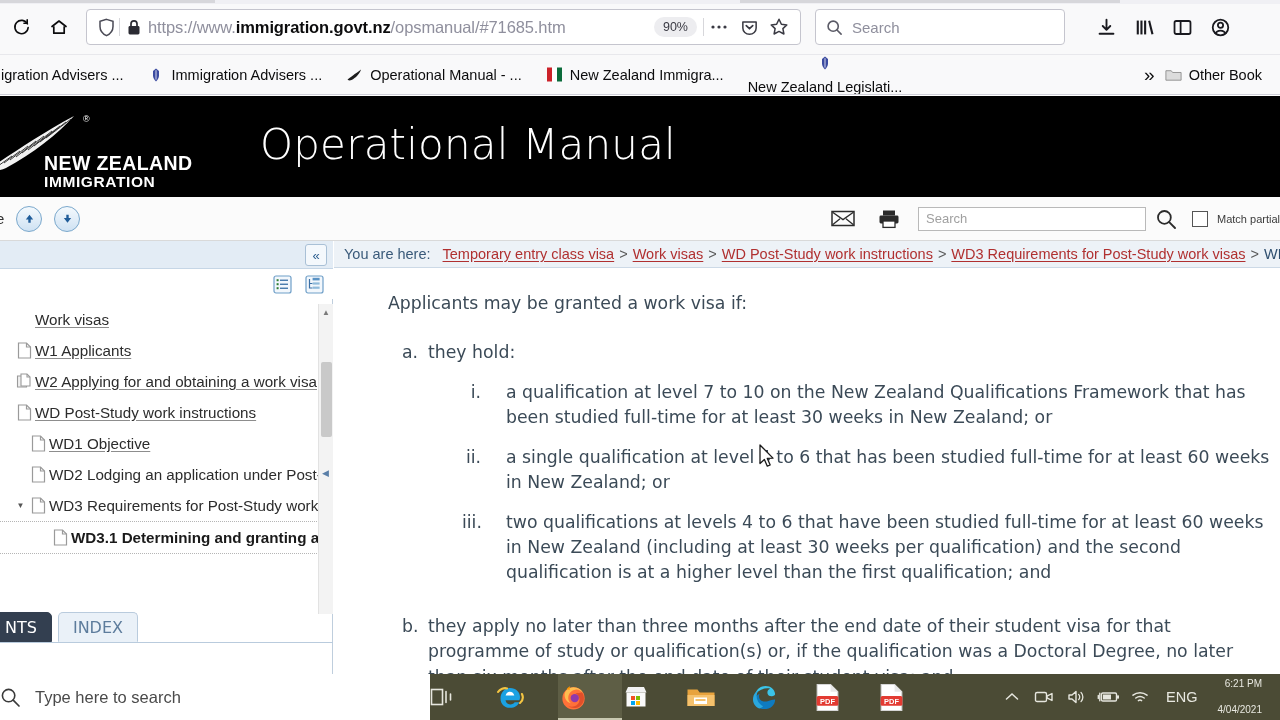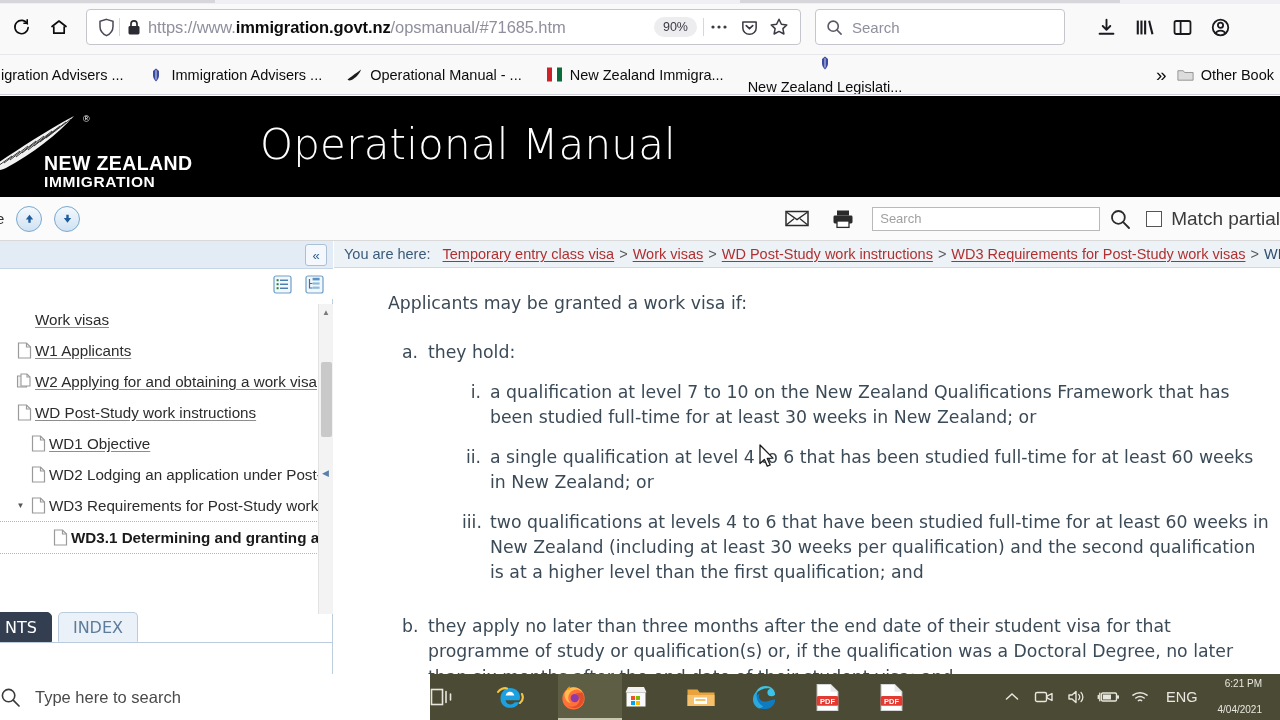--- a/index.html
+++ b/index.html
@@ -69,21 +69,21 @@
     font-size: 14.5px; color: #0c0c0d;
     overflow: hidden; white-space: nowrap;
   }
   .bm {
     display:flex; align-items:center; gap:7px; padding: 4px 7px;
     border-radius:3px; cursor:pointer; flex:none;
   }
   .bm-label { white-space: nowrap; }
   .bm-fav { width:17px; height:17px; flex:none; display:flex; align-items:center; justify-content:center; }
   .bm-chev { margin-left: auto; padding: 0 10px; font-size:19px; color:#0c0c0d; cursor:pointer; }
-  .bm-other { display:flex; align-items:center; gap:7px; padding-right:6px; cursor:pointer; flex:none; }
+  .bm-other { display:flex; align-items:center; gap:7px; padding-right:18px; cursor:pointer; flex:none; }
 
   
   .page-area {
     position:absolute; left:0; top:96px; width:1280px; height:578px;
     background:#ffffff; overflow:hidden;
   }
   .site-header {
     position:absolute; left:0; top:0; width:1280px; height:101px;
     background:#000000;
   }
@@ -118,21 +118,21 @@
     cursor:pointer; margin-left:12px;
   }
   .app-toolbar-right { margin-left:auto; display:flex; align-items:center; padding-right: 0px; }
   .at-icon { width:46px; height:30px; display:flex; align-items:center; justify-content:center; cursor:pointer; }
   .at-search {
     width:228px; height:24px; border:1px solid #b9b9b9; background:#fff;
     display:flex; align-items:center; padding:0 7px; margin-left:6px;
   }
   .at-search span { font-size:13px; color:#a0a0a0; }
   .at-mag { width:40px; display:flex; align-items:center; justify-content:center; cursor:pointer; }
-  .at-check { display:flex; align-items:center; gap:9px; font-size:19px; color:#3b3b3b; margin-left:6px; cursor:pointer;}
+  .at-check { display:flex; align-items:center; gap:9px; font-size:11px; color:#3b3b3b; margin-left:6px; cursor:pointer;}
   .cbox { width:16px; height:16px; border:1.5px solid #555; background:#fff; flex:none; }
 
   
   .split { position:absolute; left:0; top:145px; width:1280px; height:433px; }
 
   
   .sidebar {
     position:absolute; left:0; top:0; width:333px; height:433px;
     background:#ffffff; border-right:1px solid #bfcedd;
   }
@@ -214,21 +214,21 @@
     padding: 22px 0 0 0; overflow:hidden;
     color:#3b4a57; font-size:17.3px; line-height:1.47;
     font-family:"DejaVu Sans", sans-serif;
   }
   .doc .lead { margin-left: 54px; }
   .li-a { display:flex; margin-top:24px; margin-left:68px; }
   .li-a .mk { width:26px; flex:none; }
   .li-a .bd { flex:1; padding-right: 24px; }
   .li-r { display:flex; margin-top:14px; margin-left:128px; }
   .li-r .mk { width:28px; flex:none; text-align:right; padding-right:9px; }
-  .li-r .bd { flex:1; padding-right: 8px; }
+  .li-r .bd { flex:1; padding-right: 8px; margin-left: 16px; }
 
   .cursor { position:absolute; left:758px; top:348px; z-index:50; }
 
   
   .taskbar {
     position:absolute; left:0; top:674px; width:1280px; height:46px;
     background:#f3f3f3;
   }
   .tb-search {
     position:absolute; left:0; top:0; width:430px; height:46px;

